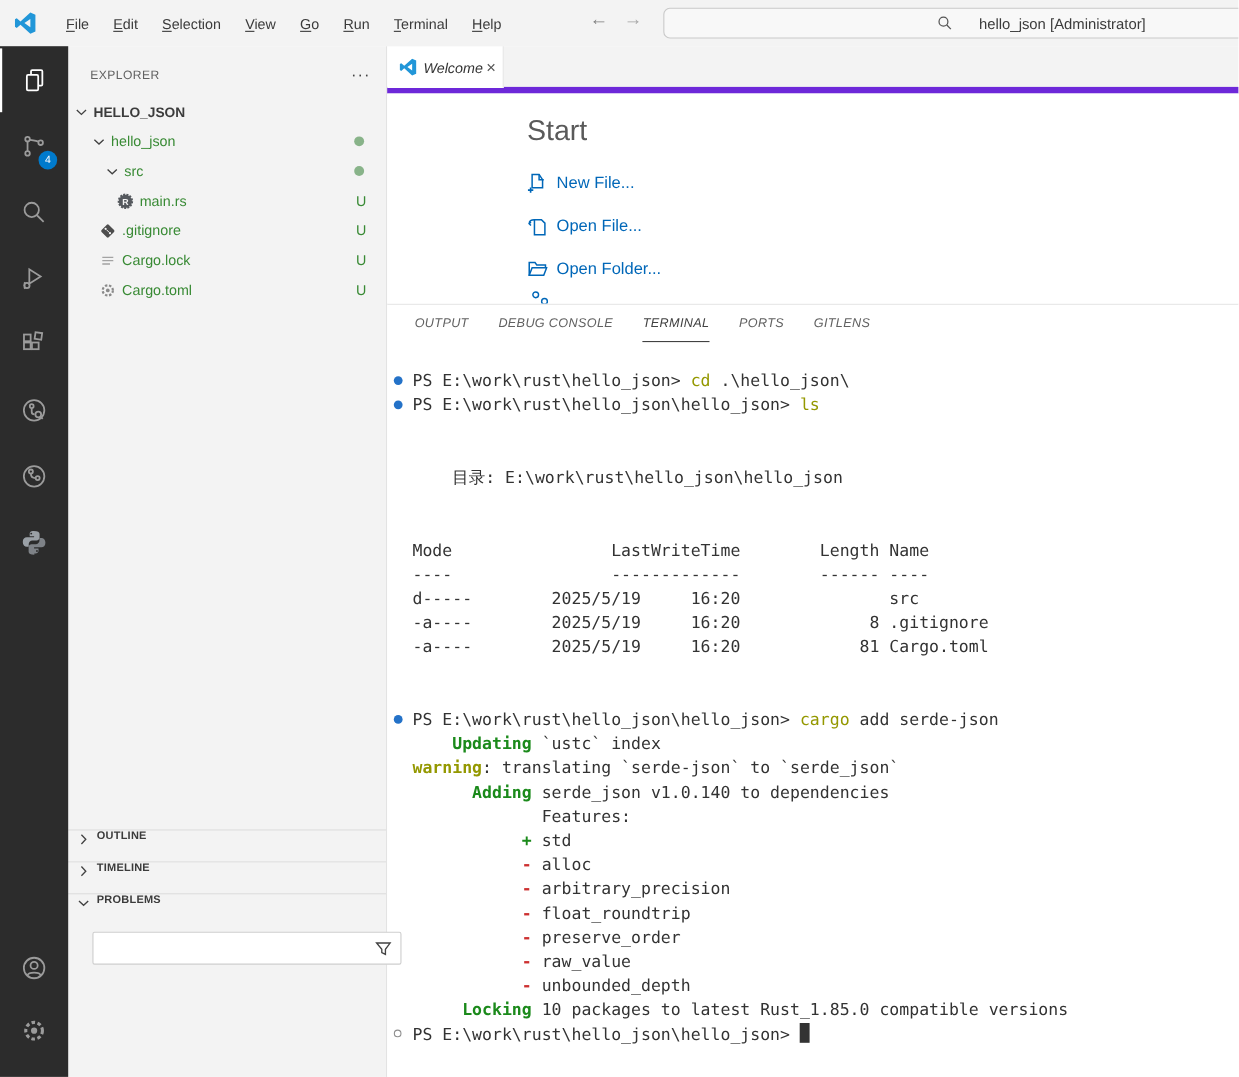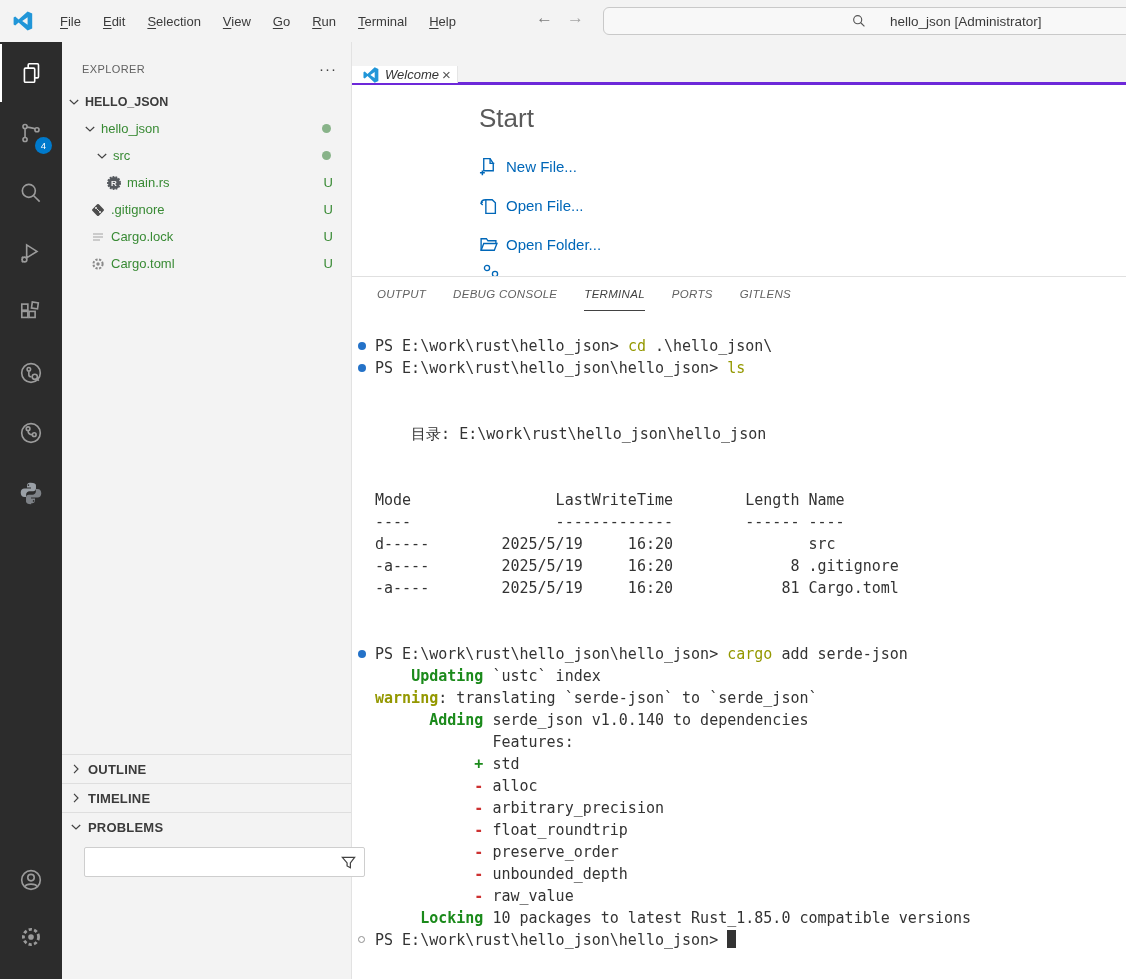--- a/index.html
+++ b/index.html
@@ -39,34 +39,34 @@
   .tree-row { height:27px; display:flex; align-items:center; position:relative;
               cursor:pointer; font-size:13px; white-space:nowrap; }
   .tree-row .twist { width:16px; height:16px; flex:0 0 auto; margin-right:3px; display:flex; align-items:center; justify-content:center; }
   .tree-row .ficon { width:16px; height:16px; flex:0 0 auto; margin-right:5px; display:flex; align-items:center; justify-content:center; }
   .tree-root { font-weight:bold; font-size:12.5px; color:#3b3b3b; }
   .lbl-green { color:#388a34; }
   .row-badge { position:absolute; right:18px; color:#388a34; font-size:13px; }
   .row-dot { position:absolute; right:20px; width:9px; height:9px; border-radius:50%; background:#88b389; }
   
   .sb-section { border-top:1px solid #dedede; }
-  .sb-sec-head { height:28px; display:flex; align-items:center; padding-left:4px;
-                 font-size:13px; font-weight:bold; color:#3b3b3b; cursor:pointer; letter-spacing:.2px; }
+  .sb-sec-head { height:28px; display:flex; align-items:flex-start; padding-left:4px;
+                 font-size:10px; font-weight:bold; color:#3b3b3b; cursor:pointer; letter-spacing:.2px; }
   .sb-sec-head .twist { width:16px; height:16px; margin:0 4px 0 2px; display:flex; align-items:center; justify-content:center;}
   .problems-body { height:138px; padding:6px 20px 0 22px; }
   .filter-box { position:relative; width:281px; height:30px; background:#ffffff;
                 border:1px solid #cecece; border-radius:2px; margin-bottom:14px; }
   .filter-box input { width:100%; height:100%; border:0; outline:none; background:transparent;
                       font-size:13px; color:#333; padding:0 30px 0 8px; font-family:"Liberation Sans",sans-serif; }
   .filter-box input::placeholder { color:#888; }
   .filter-funnel { position:absolute; right:7px; top:6px; cursor:pointer; }
   .problems-msg { font-size:13px; color:#5f5f5f; line-height:28px; width:280px; }
   
   .editor-region { flex:1; display:flex; flex-direction:column; min-width:0; }
-  .tabstrip { height:43px; background:#f3f3f3; border-bottom:3px solid #6d28d9; display:flex;align-items:flex-end; }
+  .tabstrip { height:43px; background:#f3f3f3; border-bottom:6px solid #6d28d9; display:flex; }
   .tab { width:106px; background:#ffffff; display:flex; align-items:center; padding:0 8px 0 11px;
          border-right:1px solid #e5e5e5; margin-bottom:-1px; cursor:pointer; }
   .tab-icon { width:16px; height:16px; margin-right:6px; flex:0 0 auto; }
   .tab-label { font-size:13px; font-style:italic; color:#333; flex:1; }
   .tab-close { color:#555; font-size:15px; padding:0 3px; cursor:pointer; }
   .welcome { height:191px; background:#fff; position:relative; overflow:hidden; }
   .start-heading { position:absolute; left:127px; top:18px; font-size:26px; color:#5a5a5a; font-weight:400; }
   .start-links { position:absolute; left:127px; top:62px; }
   .start-link { display:flex; align-items:center; gap:8px; height:39px; color:#0067b8;
                 font-size:15px; cursor:pointer; }
@@ -394,20 +394,20 @@
           <div class="tline"><span class="tdeco run"></span><span>PS E:\work\rust\hello_json\hello_json&gt; </span><span class="tc-cmd">cargo</span><span> add serde-json</span></div>
           <div class="tline"><span>    </span><span class="tc-ok">Updating</span><span> `ustc` index</span></div>
           <div class="tline"><span class="tc-warn">warning</span><span>: translating `serde-json` to `serde_json`</span></div>
           <div class="tline"><span>      </span><span class="tc-ok">Adding</span><span> serde_json v1.0.140 to dependencies</span></div>
           <div class="tline"><span>             Features:</span></div>
           <div class="tline"><span>           </span><span class="tc-plus">+</span><span> std</span></div>
           <div class="tline"><span>           </span><span class="tc-minus">-</span><span> alloc</span></div>
           <div class="tline"><span>           </span><span class="tc-minus">-</span><span> arbitrary_precision</span></div>
           <div class="tline"><span>           </span><span class="tc-minus">-</span><span> float_roundtrip</span></div>
           <div class="tline"><span>           </span><span class="tc-minus">-</span><span> preserve_order</span></div>
+          <div class="tline"><span>           </span><span class="tc-minus">-</span><span> raw_value</span></div>
           <div class="tline"><span>           </span><span class="tc-minus">-</span><span> unbounded_depth</span></div>
-          <div class="tline"><span>           </span><span class="tc-minus">-</span><span> raw_value</span></div>
           <div class="tline"><span>     </span><span class="tc-ok">Locking</span><span> 10 packages to latest Rust_1.85.0 compatible versions</span></div>
           <div class="tline"><span class="tdeco pending"></span><span>PS E:\work\rust\hello_json\hello_json&gt; </span><span class="cursor-block"></span></div>
         </div>
     </div>
   </div>
 </div>
 
 </body></html>

